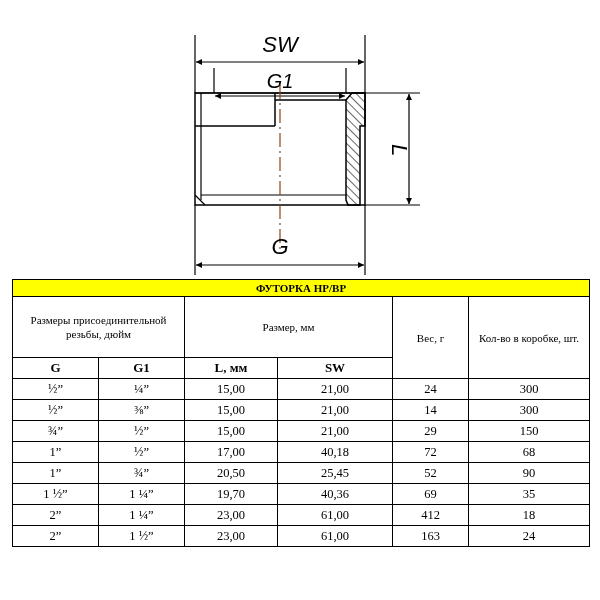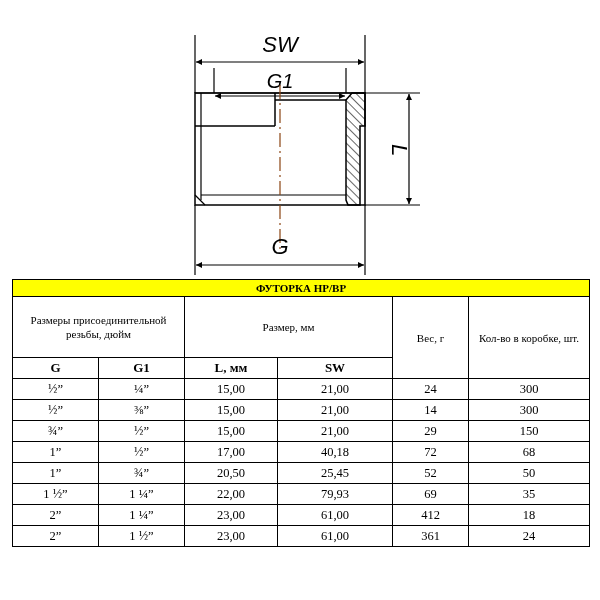--- a/index.html
+++ b/index.html
@@ -116,40 +116,40 @@
         <td>40,18</td>
         <td>72</td>
         <td>68</td>
   </tr>
   <tr>
     <td>1”</td>
         <td>¾”</td>
         <td>20,50</td>
         <td>25,45</td>
         <td>52</td>
-        <td>50</td>
+        <td>90</td>
   </tr>
   <tr>
     <td>1 ½”</td>
         <td>1 ¼”</td>
-        <td>22,00</td>
-        <td>79,93</td>
+        <td>19,70</td>
+        <td>40,36</td>
         <td>69</td>
         <td>35</td>
   </tr>
   <tr>
     <td>2”</td>
         <td>1 ¼”</td>
         <td>23,00</td>
         <td>61,00</td>
         <td>412</td>
         <td>18</td>
   </tr>
   <tr>
     <td>2”</td>
         <td>1 ½”</td>
         <td>23,00</td>
         <td>61,00</td>
-        <td>361</td>
+        <td>163</td>
         <td>24</td>
   </tr>
 </tbody>
   </table>
 
 </body></html>

